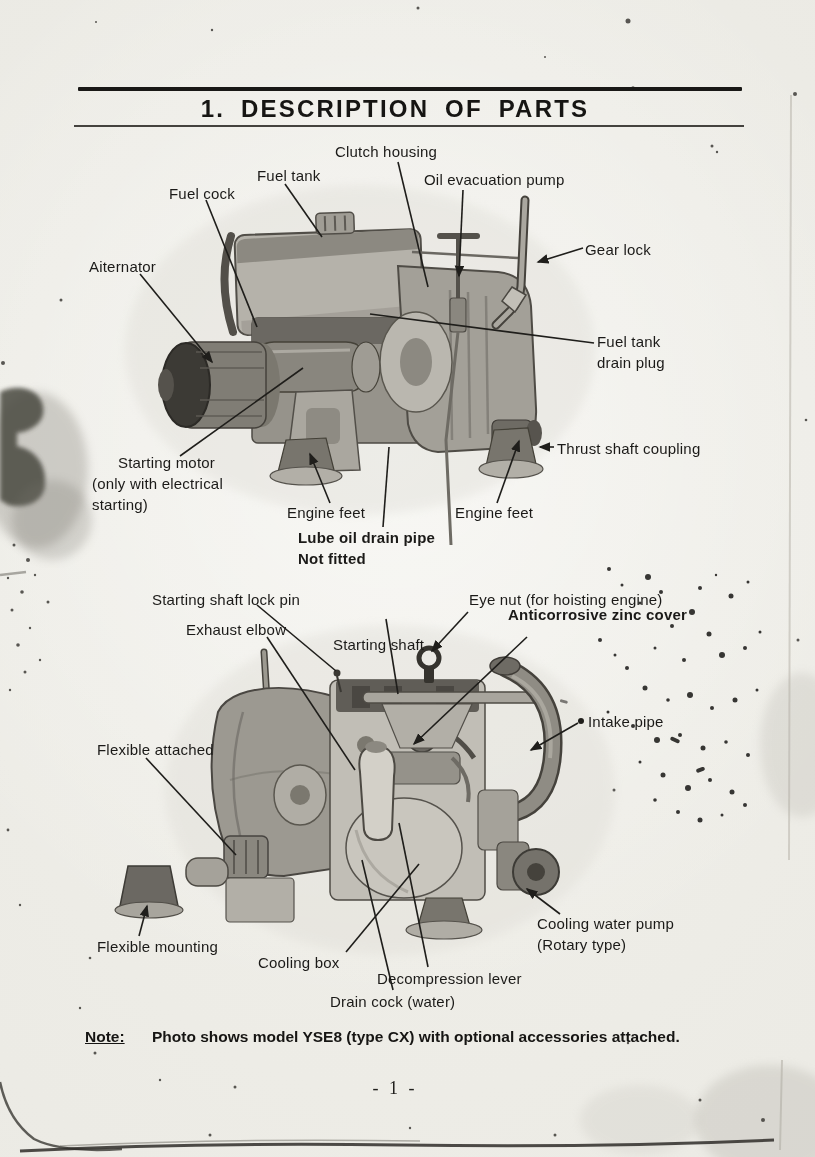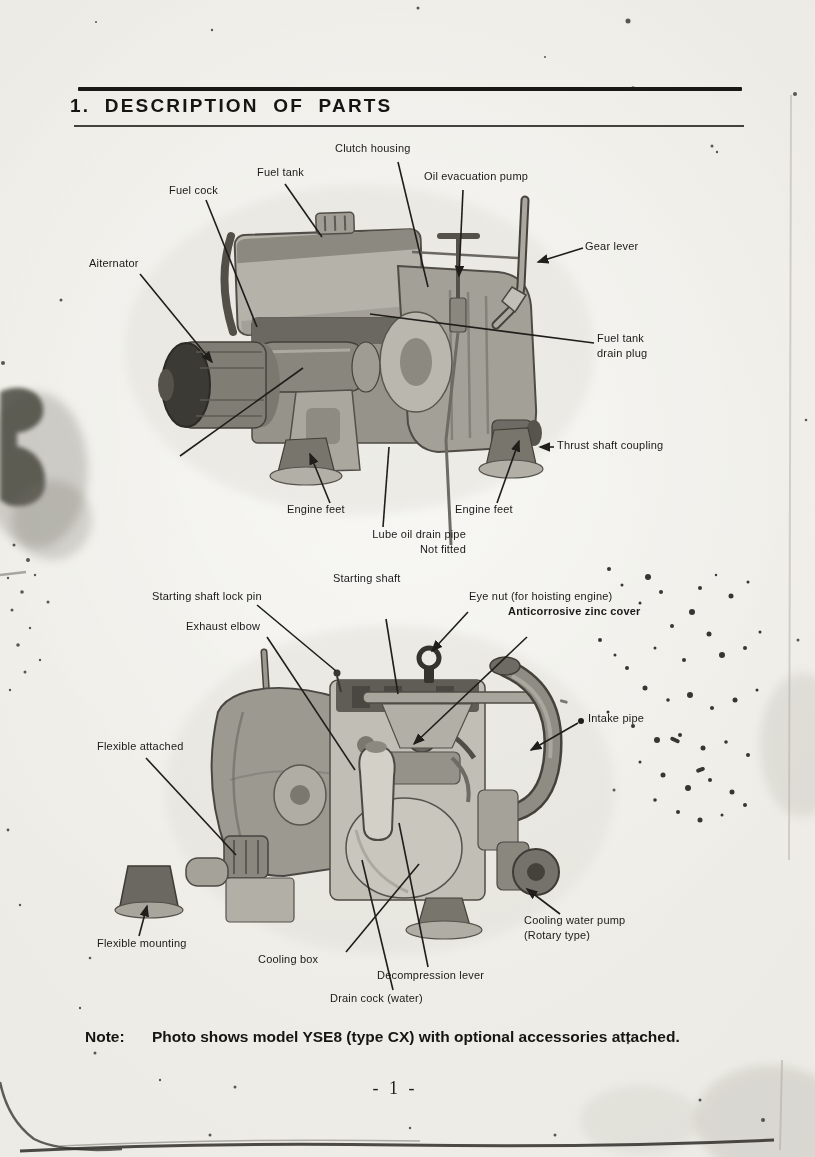--- a/index.html
+++ b/index.html
@@ -7,30 +7,30 @@
     position:relative;width:815px;height:1157px;overflow:hidden;margin:0 auto;
     background:
       radial-gradient(ellipse 120% 90% at 48% 38%, rgba(255,255,255,.55) 0%, rgba(255,255,255,0) 55%),
       radial-gradient(ellipse 140% 120% at 50% 50%, #f0efe9 0%, #ebeae4 62%, #e1e0d8 100%);
     font-family:"Liberation Sans", sans-serif;color:#1b1a18;
   }
   .art{position:absolute;left:0;top:0;z-index:1;}
   .rule-thick{position:absolute;left:78px;top:87px;width:664px;height:4px;background:#191816;z-index:2;border-radius:1px;}
   .rule-thin{position:absolute;left:74px;top:125px;width:670px;height:2px;background:#44423e;z-index:2;}
   .title{
-    position:absolute;left:70px;top:95px;width:650px;z-index:2;
-    font-size:19px;font-weight:bold;letter-spacing:2.2px;word-spacing:7px;color:#161513;
+    position:absolute;left:70px;top:95px;width:650px;text-align:center;z-index:2;
+    font-size:24px;font-weight:bold;letter-spacing:2.2px;word-spacing:7px;color:#161513;
   }
   .lbl{
-    position:absolute;z-index:3;font-size:11px;line-height:1.4;letter-spacing:.2px;
+    position:absolute;z-index:3;font-size:15px;line-height:1.4;letter-spacing:.2px;
     color:#1b1a18;white-space:pre-line;
   }
-  .lbl.center{text-align:right;}
+  .lbl.center{text-align:left;font-weight:bold;}
   .lbl.indent1{text-indent:26px;}
-  .note{position:absolute;left:85px;top:1028px;width:680px;z-index:3;font-size:15.5px;font-weight:bold;color:#161513;}
+  .note{position:absolute;left:85px;top:1028px;width:680px;z-index:3;font-size:15.5px;font-weight:bold;color:#161513;text-decoration:underline;}
   .note .note-body{position:absolute;left:67px;top:0;width:613px;}
   .pagenum{
     position:absolute;left:320px;top:1078px;width:150px;text-align:center;z-index:3;
     font-family:"Liberation Serif", serif;font-size:18px;letter-spacing:3px;color:#21201d;
   }
 </style>
 </head>
 <body>
 
 <div class="page">
@@ -316,42 +316,45 @@
   </svg>
 
   <div class="rule-thick"></div>
   <div class="title">1.  DESCRIPTION  OF  PARTS</div>
   <div class="rule-thin"></div>
 
   <div class="lbl" style="left:335px;top:141px;">Clutch housing</div>
   <div class="lbl" style="left:257px;top:165px;">Fuel tank</div>
   <div class="lbl" style="left:424px;top:169px;">Oil evacuation pump</div>
   <div class="lbl" style="left:169px;top:183px;">Fuel cock</div>
-  <div class="lbl" style="left:585px;top:239px;">Gear lever</div>
+  <div class="lbl" style="left:585px;top:239px;">Gear lock</div>
   <div class="lbl" style="left:89px;top:256px;">Aiternator</div>
   <div class="lbl" style="left:597px;top:331px;width:130px;">Fuel tank
 drain plug</div>
   <div class="lbl" style="left:557px;top:438px;">Thrust shaft coupling</div>
+  <div class="lbl indent1" style="left:92px;top:452px;width:172px;">Starting motor
+(only with electrical
+starting)</div>
   <div class="lbl" style="left:287px;top:502px;">Engine feet</div>
   <div class="lbl" style="left:455px;top:502px;">Engine feet</div>
   <div class="lbl center" style="left:298px;top:527px;width:168px;">Lube oil drain pipe
 Not fitted</div>
 
   <div class="lbl" style="left:152px;top:589px;">Starting shaft lock pin</div>
-  <div class="lbl" style="left:333px;top:571px;">Starting shaft</div>
+  <div class="lbl" style="left:333px;top:634px;">Starting shaft</div>
   <div class="lbl" style="left:445px;top:589px;margin-left:24px;">Eye nut (for hoisting engine)</div>
   <div class="lbl" style="left:186px;top:619px;">Exhaust elbow</div>
   <div class="lbl" style="left:508px;top:604px;font-weight:bold;">Anticorrosive zinc cover</div>
   <div class="lbl" style="left:588px;top:711px;">Intake pipe</div>
   <div class="lbl" style="left:97px;top:739px;">Flexible attached</div>
   <div class="lbl" style="left:97px;top:936px;text-align:right;">Flexible mounting</div>
   <div class="lbl" style="left:258px;top:952px;">Cooling box</div>
   <div class="lbl" style="left:377px;top:968px;">Decompression lever</div>
   <div class="lbl" style="left:330px;top:991px;">Drain cock (water)</div>
-  <div class="lbl" style="left:524px;top:913px;width:175px;">Cooling water pump
+  <div class="lbl" style="left:537px;top:913px;width:175px;">Cooling water pump
 (Rotary type)</div>
 
   <div class="note">
     <span>Note:</span>
     <span class="note-body">Photo shows model YSE8 (type CX) with optional accessories attached.</span>
   </div>
   <div class="pagenum">- 1 -</div>
 
 </div>
 

